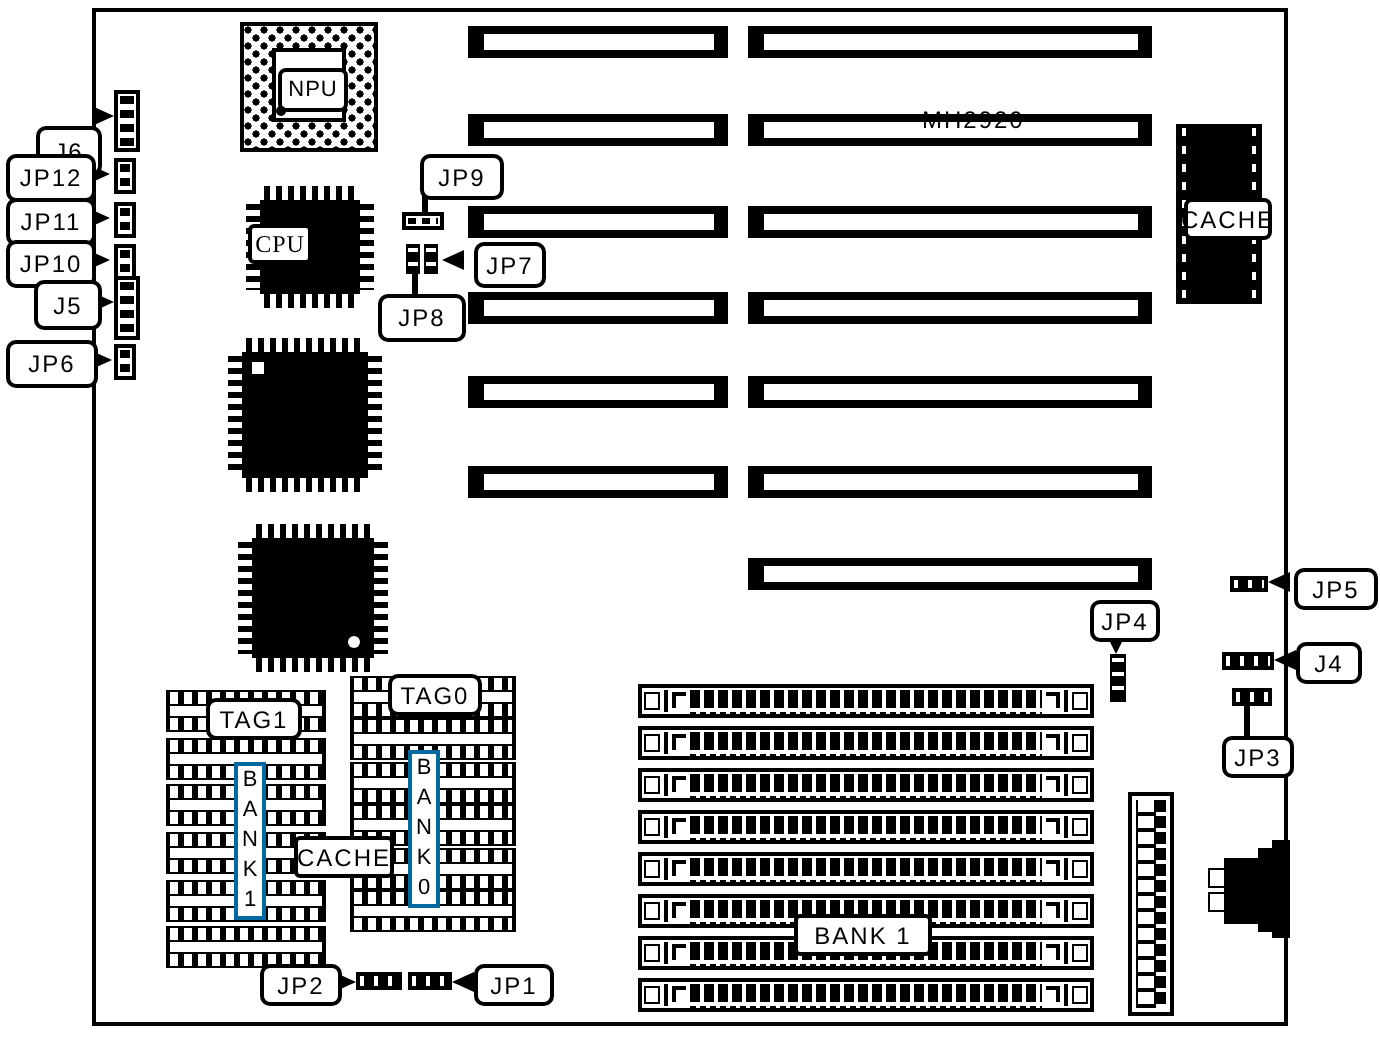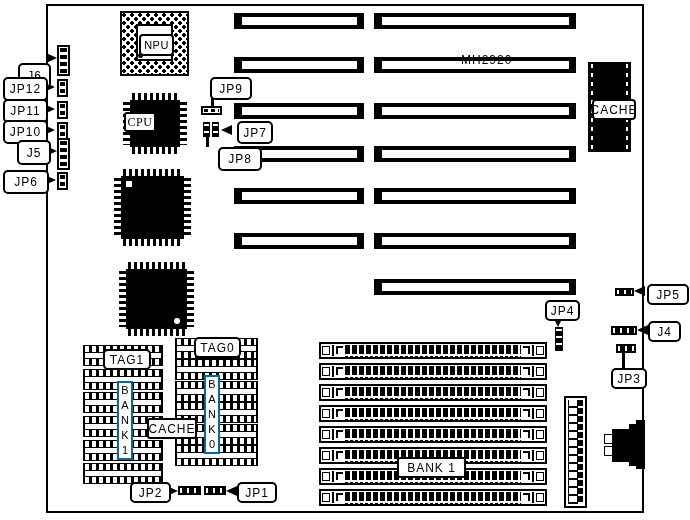--- a/index.html
+++ b/index.html
@@ -154,21 +154,21 @@
 
   <div class="lbl" style="left:210px;top:77px;width:38px;height:19px;">JP9</div>
   <div class="stick" style="left:211px;top:95px;width:3px;height:11px;"></div>
   <div class="hdrH" style="left:201px;top:106px;width:15px;height:3px;"></div>
 
   <div class="hdrBV" style="left:203px;top:122px;width:5px;height:11px;"></div>
   <div class="hdrBV" style="left:212px;top:122px;width:5px;height:11px;"></div>
   <div class="lbl" style="left:237px;top:121px;width:32px;height:19px;">JP7</div>
   <div class="ptr-l" style="left:221px;top:125px;"></div>
 
-  <div class="lbl" style="left:189px;top:147px;width:40px;height:20px;margin-left:29px;">JP8</div>
+  <div class="lbl" style="left:189px;top:147px;width:40px;height:20px;">JP8</div>
   <div class="stick" style="left:206px;top:137px;width:3px;height:10px;"></div>
 
   <div class="lbl" style="left:545px;top:300px;width:31px;height:17px;">JP4</div>
   <div class="ptr-d" style="left:553px;top:317px;"></div>
   <div class="hdrBV" style="left:555px;top:327px;width:6px;height:20px;"></div>
 
   <div class="hdrB" style="left:615px;top:288px;width:15px;height:4px;"></div>
   <div class="ptr-l" style="left:634px;top:286px;"></div>
   <div class="lbl" style="left:647px;top:284px;width:38px;height:17px;text-align:right;">JP5</div>
 

